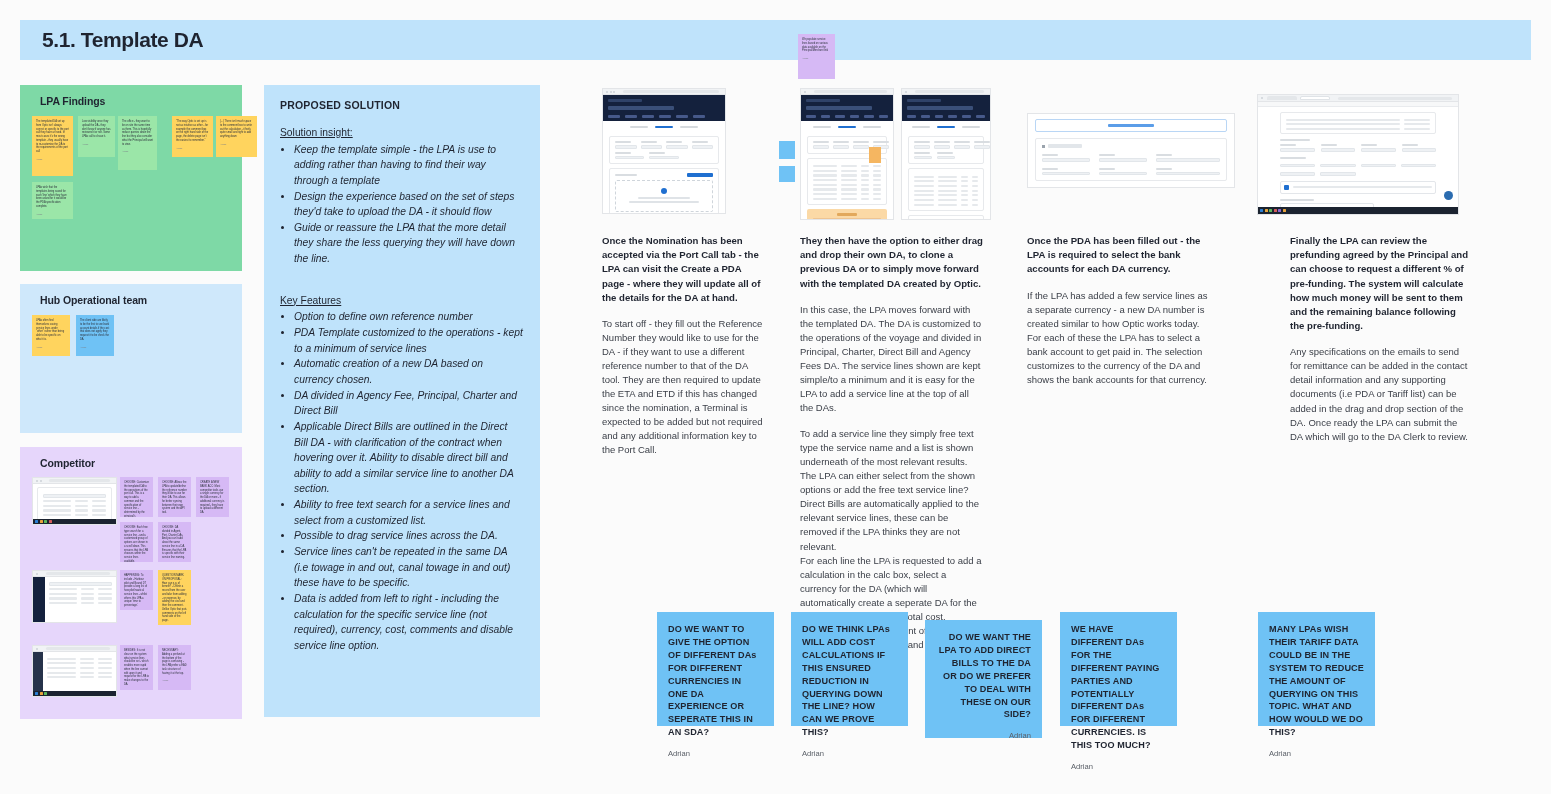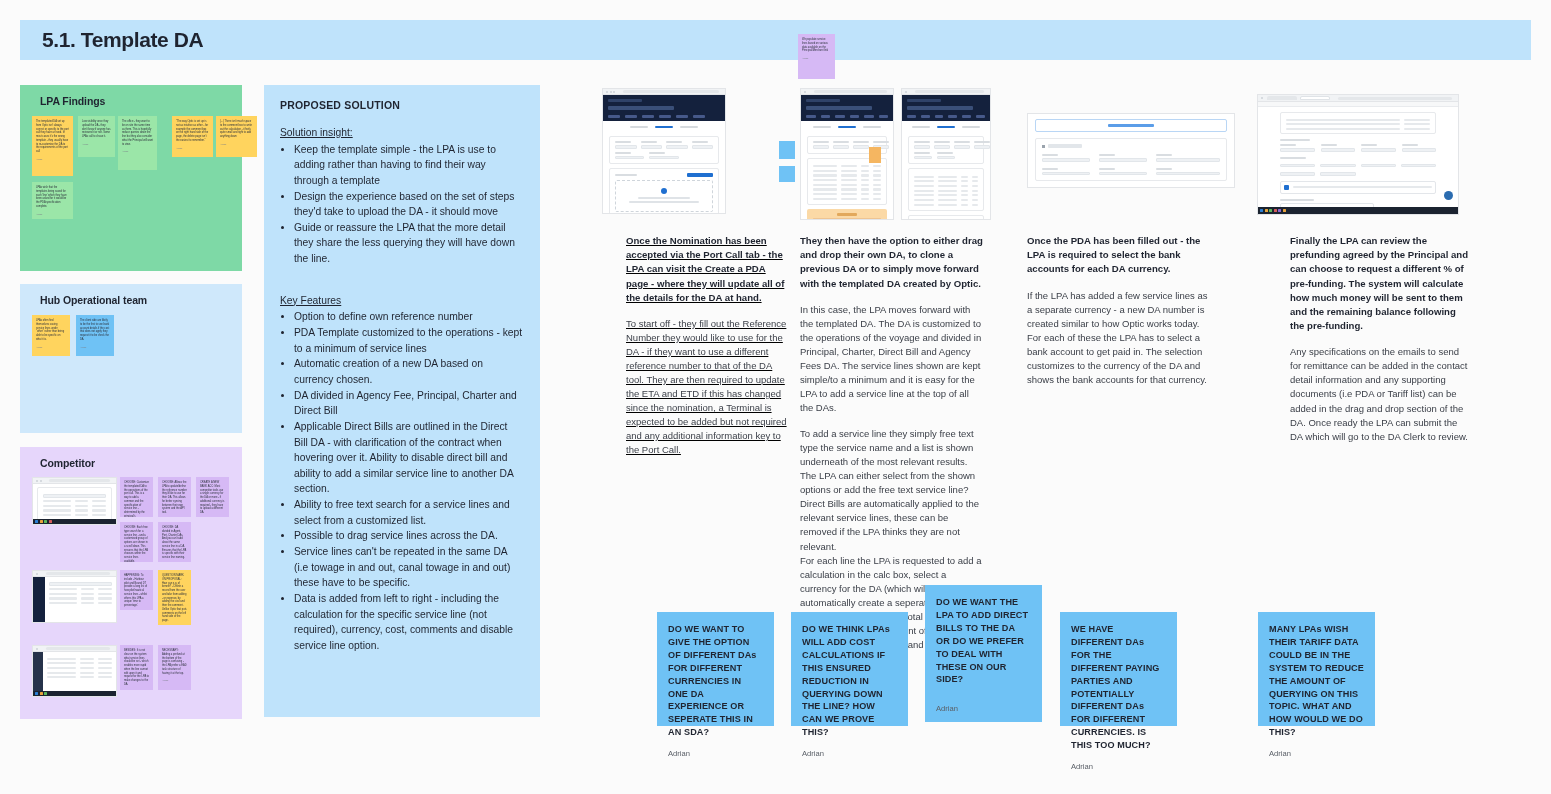--- a/index.html
+++ b/index.html
@@ -58,21 +58,21 @@
   .lframe-inner .frame-title { margin-bottom: 9px; font-size: 10.5px; }
 
   
   #proposed {
     left:264px; top:85px; width:276px; height:632px;
     background:#bfe3fb; padding: 14px 16px;
   }
   #proposed h3 { font-size: 10.5px; font-weight:bold; color:#1f2430; letter-spacing:0.2px; }
   #proposed .ps-block { margin-top: 14px; font-size: 10.3px; line-height: 1.52; color:#1f2430; }
   #proposed u { text-decoration: underline; }
-  #proposed ul { margin: 1px 1px 0 14px; }
+  #proposed ul { margin: 1px 1px 0 14px; font-style: italic; }
   #proposed li { font-size: 10.3px; line-height: 1.52; color:#1f2430; margin-bottom: 0px; }
   #proposed .ps-gap { height: 12px; }
 
   
   .narr { position:absolute; }
   .narr .lead {
     font-size:9.6px; line-height:1.48; font-weight:bold; color:#1f2430;
   }
   .narr .para {
     font-size:9.5px; line-height:1.48; color:#3c4049; margin-top:12px;
@@ -354,21 +354,21 @@
   </div>
 
   <div class="frame" id="proposed">
     <h3>PROPOSED SOLUTION</h3>
 
 
     <div class="ps-block">
       <u>Solution insight:</u>
       <ul>
         <li>Keep the template simple - the LPA is use to adding rather than having to find their way through a template</li>
-        <li>Design the experience based on the set of steps they'd take to upload the DA - it should move</li>
+        <li>Design the experience based on the set of steps they'd take to upload the DA - it should flow</li>
         <li>Guide or reassure the LPA that the more detail they share the less querying they will have down the line.</li>
       </ul>
     </div>
 
     <div class="ps-gap"></div>
 
     <div class="ps-block">
       <u>Key Features</u>
       <ul>
         <li>Option to define own reference number</li>
@@ -799,21 +799,21 @@
     <div class="taskbar" style="position:absolute;bottom:0;left:0;right:0;height:7px">
       <i style="background:#2b7fd4"></i>
         <i style="background:#e8a33d"></i>
         <i style="background:#5bb85b"></i>
         <i style="background:#d45b5b"></i>
         <i style="background:#8a63d2"></i>
         <i style="background:#e8a33d"></i>
     </div>
   </div>
 
-  <div class="narr" style="left:626px; top:234px; width:163px;text-decoration:underline;">
+  <div class="narr" style="left:602px; top:234px; width:163px;">
     <div class="lead">Once the Nomination has been accepted via the Port Call tab - the LPA can visit the Create a PDA page - where they will update all of the details for the DA at hand.</div>
     <div class="para">To start off - they fill out the Reference Number they would like to use for the DA - if they want to use a different reference number to that of the DA tool. They are then required to update the ETA and ETD if this has changed since the nomination, a Terminal is expected to be added but not required and any additional information key to the Port Call.</div>
   </div>
 
   <div class="narr" style="left:800px; top:234px; width:183px;">
     <div class="lead">They then have the option to either drag and drop their own DA, to clone a previous DA or to simply move forward with the templated DA created by Optic.</div>
     <div class="para">In this case, the LPA moves forward with the templated DA. The DA is customized to the operations of the voyage and divided in Principal, Charter, Direct Bill and Agency Fees DA. The service lines shown are kept simple/to a minimum and it is easy for the LPA to add a service line at the top of all the DAs.</div>
     <div class="para">To add a service line they simply free text type the service name and a list is shown underneath of the most relevant results. The LPA can either select from the shown options or add the free text service line?
 Direct Bills are automatically applied to the relevant service lines, these can be removed if the LPA thinks they are not relevant.
 For each line the LPA is requested to add a calculation in the calc box, select a currency for the DA (which will automatically create a seperate DA for the different currencies), the total cost, comments and disablement of service lines are all done on the right hand side.</div>
@@ -830,21 +830,21 @@
   </div>
 
   <div class="qcard" style="left:657px; top:612px; width:117px; height:114px;">
     <div class="q-text">DO WE WANT TO GIVE THE OPTION OF DIFFERENT DAs FOR DIFFERENT CURRENCIES IN ONE DA EXPERIENCE OR SEPERATE THIS IN AN SDA?</div>
     <div class="q-author">Adrian</div>
   </div>
   <div class="qcard" style="left:791px; top:612px; width:117px; height:114px;">
     <div class="q-text">DO WE THINK LPAs WILL ADD COST CALCULATIONS IF THIS ENSURED REDUCTION IN QUERYING DOWN THE LINE? HOW CAN WE PROVE THIS?</div>
     <div class="q-author">Adrian</div>
   </div>
-  <div class="qcard" style="left:925px; top:585px; width:117px; height:137px;">
+  <div class="qcard" style="left:925px; top:620px; width:117px; height:118px;text-align:right;">
     <div class="q-text">DO WE WANT THE LPA TO ADD DIRECT BILLS TO THE DA OR DO WE PREFER TO DEAL WITH THESE ON OUR SIDE?</div>
     <div class="q-author">Adrian</div>
   </div>
   <div class="qcard" style="left:1060px; top:612px; width:117px; height:114px;">
     <div class="q-text">WE HAVE DIFFERENT DAs FOR THE DIFFERENT PAYING PARTIES AND POTENTIALLY DIFFERENT DAs FOR DIFFERENT CURRENCIES. IS THIS TOO MUCH?</div>
     <div class="q-author">Adrian</div>
   </div>
   <div class="qcard" style="left:1258px; top:612px; width:117px; height:114px;">
     <div class="q-text">MANY LPAs WISH THEIR TARIFF DATA COULD BE IN THE SYSTEM TO REDUCE THE AMOUNT OF QUERYING ON THIS TOPIC. WHAT AND HOW WOULD WE DO THIS?</div>
     <div class="q-author">Adrian</div>

